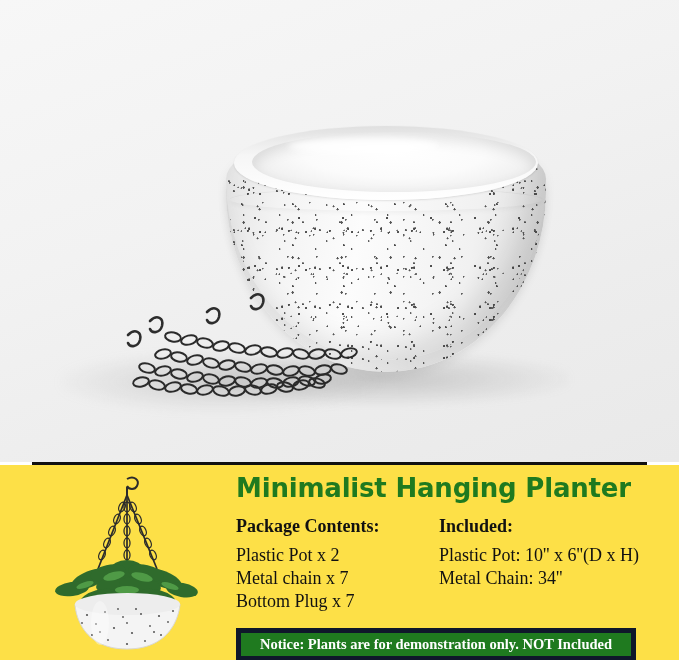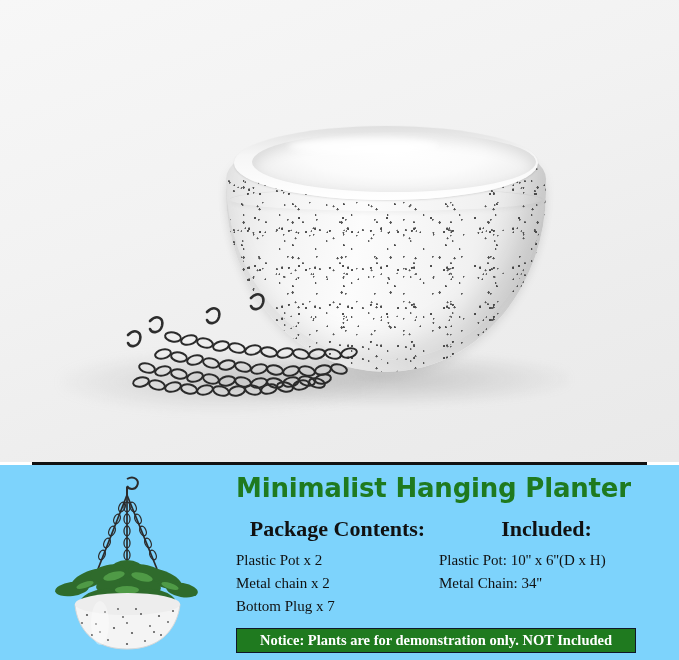--- a/index.html
+++ b/index.html
@@ -170,21 +170,21 @@
     background: #111111;
   }
 
   
   #info-panel {
     position: absolute;
     left: 0;
     top: 465px;
     width: 679px;
     height: 195px;
-    background: #7dd3fc;
+    background: #fde047;
   }
 
   #product-photo {
     position: absolute;
     left: 30px;
     top: 8px;
     width: 195px;
     height: 185px;
   }
 
@@ -211,39 +211,38 @@
     margin-top: 13px;
     display: flex;
     gap: 0px;
   }
   .col-left { width: 203px; }
   .col-right { width: 215px; }
 
   .col-heading {
     font-family: "Liberation Serif", serif;
     font-weight: bold;
-    font-size: 22px;
+    font-size: 18px;
     color: #111111;
     margin-bottom: 7px;
-    text-align: center;
   }
   .col-line {
     font-family: "Liberation Serif", serif;
-    font-size: 15px;
+    font-size: 18px;
     color: #111111;
     line-height: 23px;
   }
 
   #notice-bar {
     position: absolute;
     left: 236px;
     top: 163px;
     width: 400px;
     background: #1f7a1f;
-    border: 1px solid #0f172a;
+    border: 5px solid #0f172a;
     padding: 3px 6px;
     box-sizing: border-box;
   }
   #notice-text {
     font-family: "Liberation Serif", serif;
     font-weight: bold;
     font-size: 14.5px;
     color: #ffffff;
     text-align: center;
     white-space: nowrap;
@@ -428,21 +427,21 @@
       <ellipse cx="70" cy="150" rx="9" ry="22" fill="#ffffff" opacity="0.35"></ellipse>
     </svg>
 
     <div id="info-text">
       <div id="product-title">Minimalist Hanging Planter</div>
 
       <div class="columns">
         <div class="col-left">
           <div class="col-heading">Package Contents:</div>
           <div class="col-line">Plastic Pot x 2</div>
-          <div class="col-line">Metal chain x 2</div>
+          <div class="col-line">Metal chain x 7</div>
           <div class="col-line">Bottom Plug x 7</div>
         </div>
         <div class="col-right">
           <div class="col-heading">Included:</div>
           <div class="col-line">Plastic Pot: 10'' x 6''(D x H)</div>
           <div class="col-line">Metal Chain: 34''</div>
         </div>
       </div>
     </div>
 

